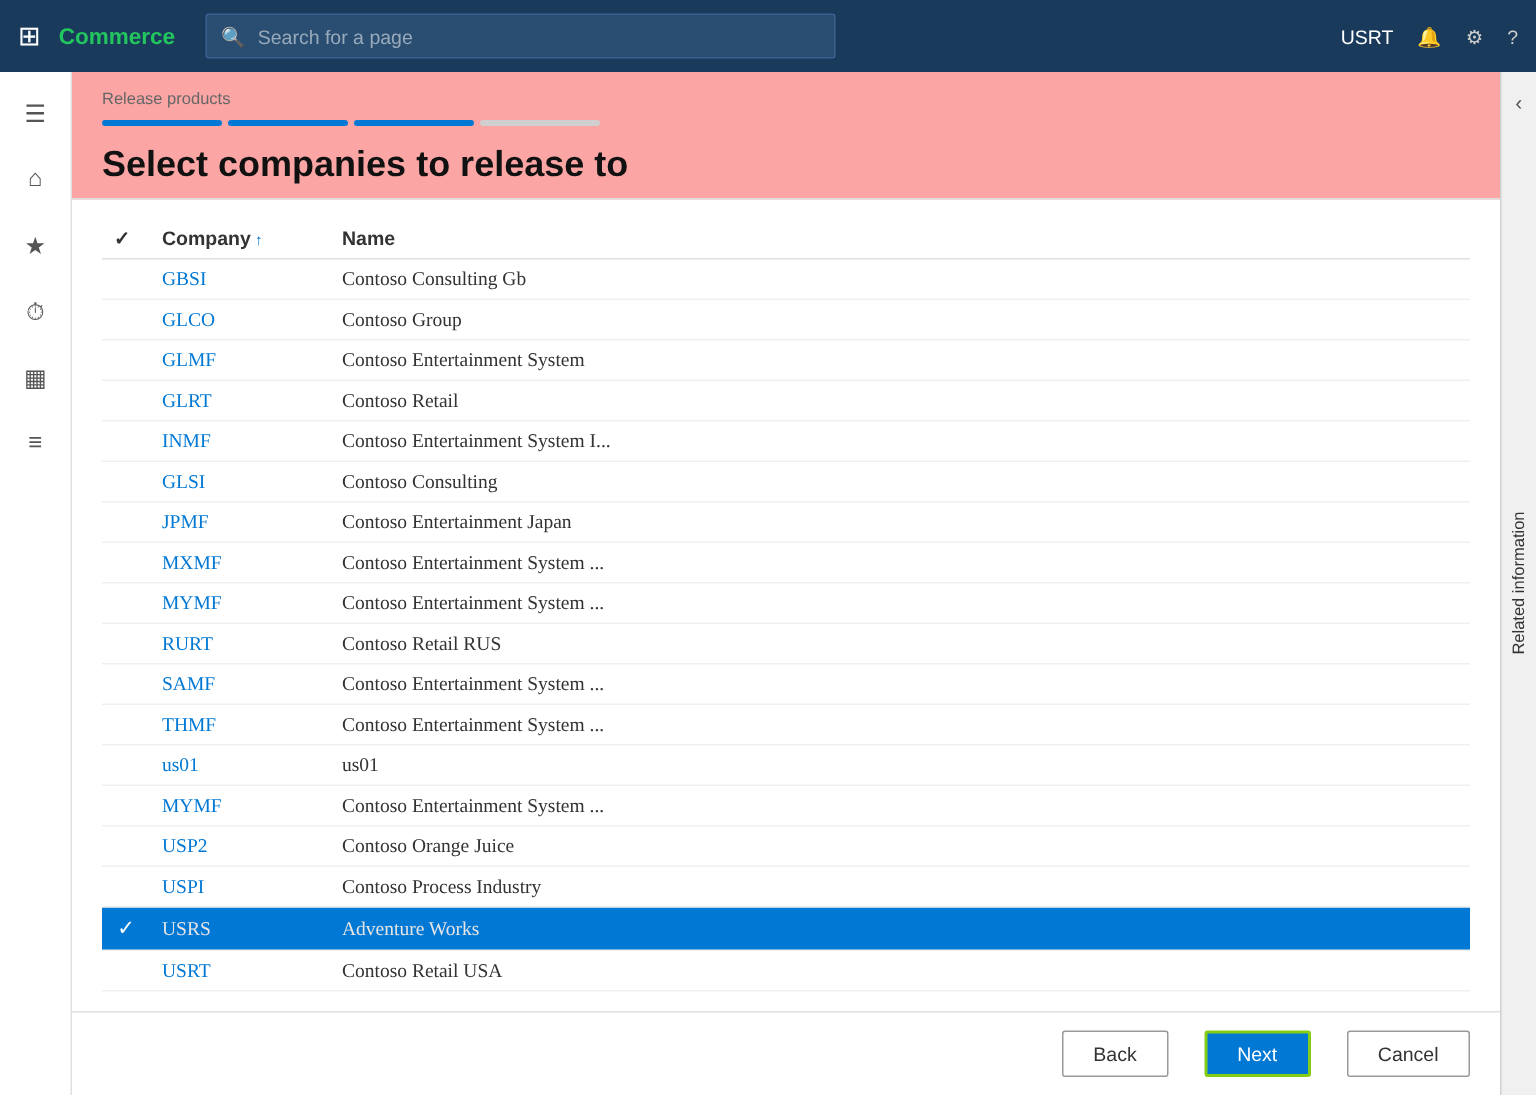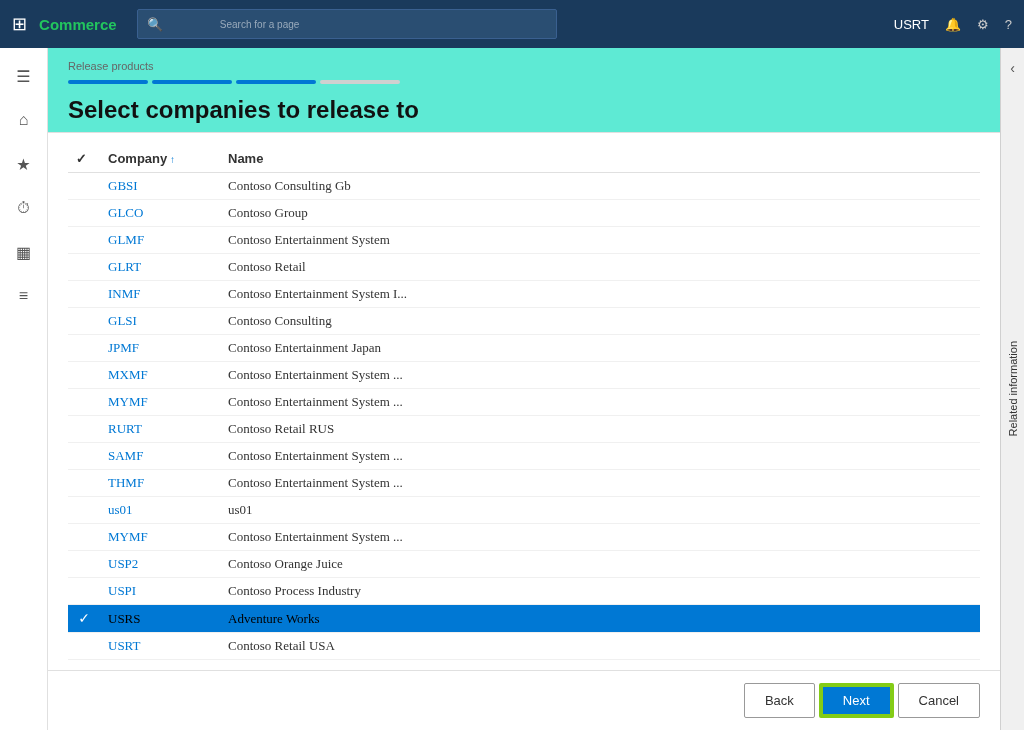--- a/index.html
+++ b/index.html
@@ -35,24 +35,23 @@
       border-radius: 2px;
       display: flex;
       align-items: center;
       padding: 0 10px;
       gap: 8px;
     }
     .nav-search input {
       background: transparent;
       border: none;
       color: #22c55e;
-      font-size: 10px;
+      font-size: 13px;
       outline: none;
       flex: 1;
-      margin-left: 48px;
     }
     .nav-search input::placeholder { color: #9ab; }
     .nav-right {
       margin-left: auto;
       display: flex;
       align-items: center;
       gap: 16px;
       color: #fff;
     }
     .nav-right span { font-size: 13px; }
@@ -99,21 +98,21 @@
       display: flex;
       flex-direction: column;
       overflow: hidden;
       background: #fff;
     }
 
     
     .page-header {
       padding: 12px 20px 8px 20px;
       border-bottom: 1px solid #e0e0e0;
-      background: #5eead4;
+      background: #fca5a5;
     }
     .breadcrumb-text {
       font-size: 11px;
       color: #666;
       margin-bottom: 8px;
     }
 
     
     .progress-bar-container {
       display: flex;
@@ -161,21 +160,21 @@
       z-index: 1;
       border-bottom: 1px solid #e0e0e0;
     }
     .th-check { width: 32px; }
     .th-company { width: 120px; }
 
     tbody tr {
       border-bottom: 1px solid #f0f0f0;
     }
     tbody tr.selected { background: #0078d4; color: #fff; }
-    tbody tr.selected td { color: #000000; }
+    tbody tr.selected td { color: #e5e5e5; }
 
     td {
       padding: 5px 8px;
       color: #333;
       font-family: Liberation Serif, serif;
     }
     .check-cell {
       text-align: center;
       color: #0078d4;
       font-size: 14px;
@@ -185,40 +184,40 @@
     
     .table-container::-webkit-scrollbar { width: 8px; }
     .table-container::-webkit-scrollbar-track { background: #f0f0f0; }
     .table-container::-webkit-scrollbar-thumb { background: #c0c0c0; border-radius: 4px; }
 
     
     .footer {
       padding: 12px 20px;
       display: flex;
       justify-content: flex-end;
-      gap: 4px;
+      gap: 24px;
       border-top: 1px solid #e0e0e0;
       background: #fff;
       flex-shrink: 0;
     }
     .btn {
       padding: 6px 20px;
       font-size: 13px;
       border-radius: 2px;
       cursor: pointer;
       font-family: 'Segoe UI', sans-serif;
     }
     .btn-default {
       background: #fff;
       border: 1px solid #999;
       color: #333;
     }
     .btn-primary {
       background: #0078d4;
-      border: 4px solid #84cc16;
+      border: 2px solid #84cc16;
       color: #fff;
     }
 
     
     .right-panel {
       width: 24px;
       background: #f0f0f0;
       border-left: 1px solid #d0d0d0;
       display: flex;
       align-items: center;

